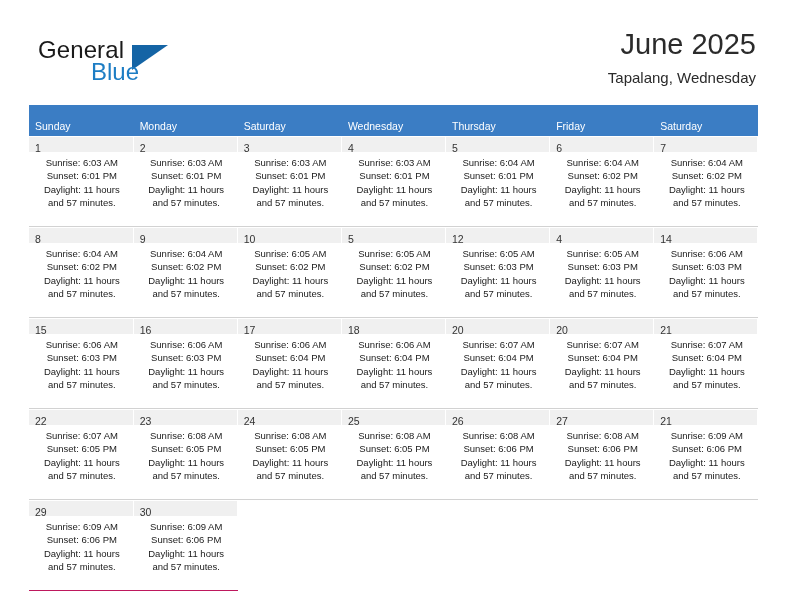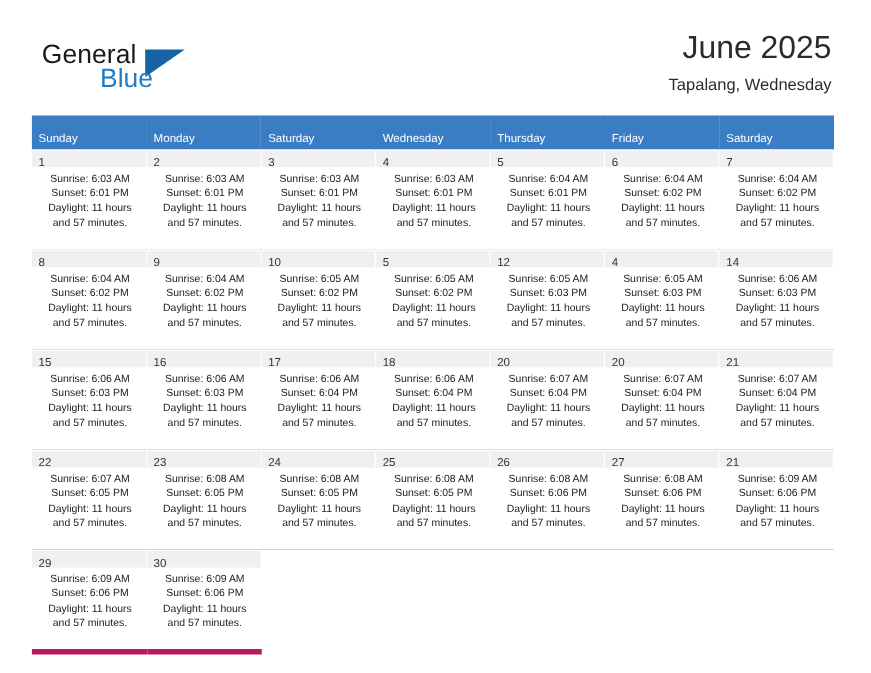--- a/index.html
+++ b/index.html
@@ -138,21 +138,21 @@
     padding: 4px 4px 0 6px;
     text-align: center;
   }
   .cell-line {
     font-size: 9.5px;
     color: #1a1a1a;
     line-height: 13.3px;
     white-space: nowrap;
   }
   
-  tr.week-last td.filled { border-bottom: 5px solid #be185d; }
+  tr.week-last td.filled { border-bottom: 1px solid #be185d; }
 </style>
 </head>
 <body>
 
 <div class="page">
 
   <div class="header">
 
     <div class="brand">
       <span class="brand-general">General</span>

